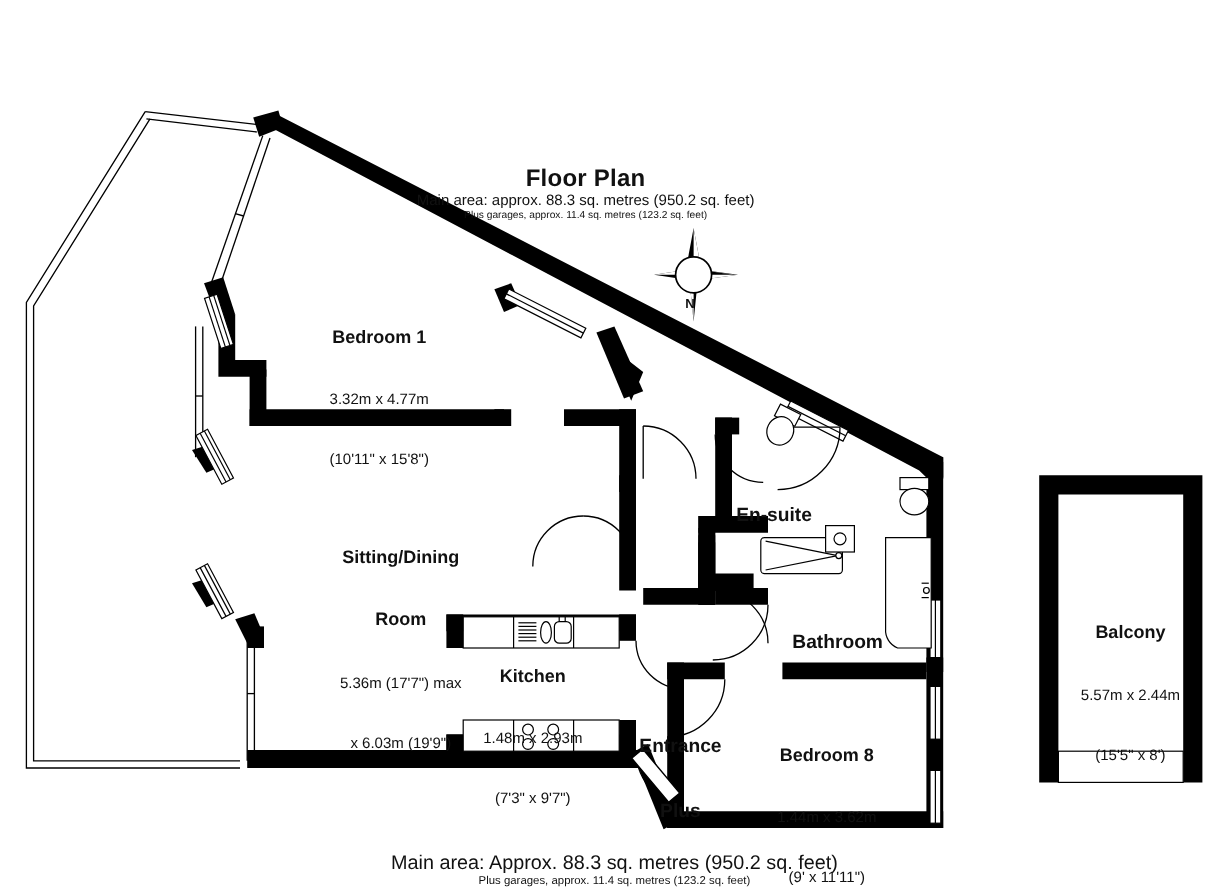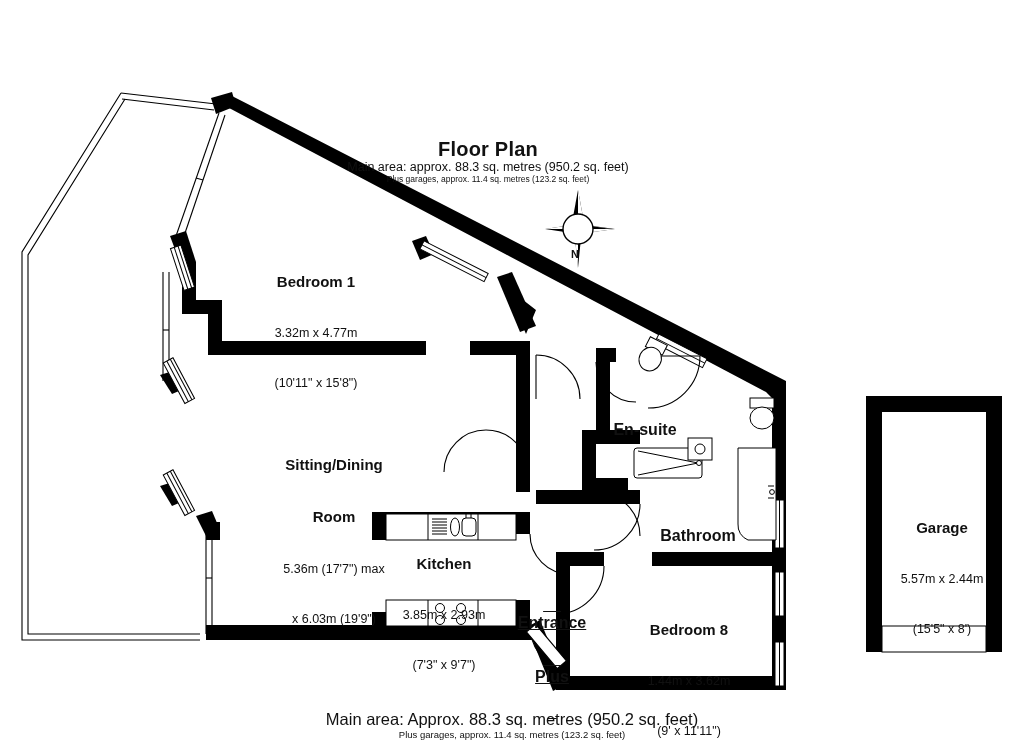--- a/index.html
+++ b/index.html
@@ -343,45 +343,45 @@
 
   <div class="txt centered" style="left:334px; top:421px;">
     <div class="room-name">Sitting/Dining</div>
     <div class="room-name">Room</div>
     <div class="room-dims">5.36m (17'7") max</div>
     <div class="room-dims">x 6.03m (19'9")</div>
   </div>
 
   <div class="txt centered" style="left:444px; top:520px;">
     <div class="room-name">Kitchen</div>
-    <div class="room-dims">3.85m x 2.93m</div>
+    <div class="room-dims">1.48m x 2.93m</div>
     <div class="room-dims">(7'3" x 9'7")</div>
   </div>
 
   <div class="txt centered" style="left:689px; top:586px;">
     <div class="room-name">Bedroom 8</div>
     <div class="room-dims">1.44m x 3.62m</div>
     <div class="room-dims">(9' x 11'11")</div>
   </div>
 
   <div class="txt centered" style="left:942px; top:484px;">
-    <div class="room-name">Garage</div>
+    <div class="room-name">Balcony</div>
     <div class="room-dims">5.57m x 2.44m</div>
     <div class="room-dims">(15'5" x 8')</div>
   </div>
 
   <div class="txt centered" style="left:645px; top:385px;">
     <div class="room-name-sm">En-suite</div>
   </div>
 
   <div class="txt centered" style="left:698px; top:491px;">
     <div class="room-name-sm">Bathroom</div>
   </div>
 
-  <div class="txt centered" style="left:552px; top:578px;text-decoration:underline;">
+  <div class="txt centered" style="left:567px; top:578px;">
     <div class="room-name-sm">Entrance</div>
     <div class="room-name-sm">Plus</div>
   </div>
 
 
   <div class="txt footer-main centered" style="left:512px; top:710px;">Main area: Approx. 88.3 sq. metres (950.2 sq. feet)</div>
   <div class="txt footer-sub centered" style="left:512px; top:730px;">Plus garages, approx. 11.4 sq. metres (123.2 sq. feet)</div>
 
 </div>
 

